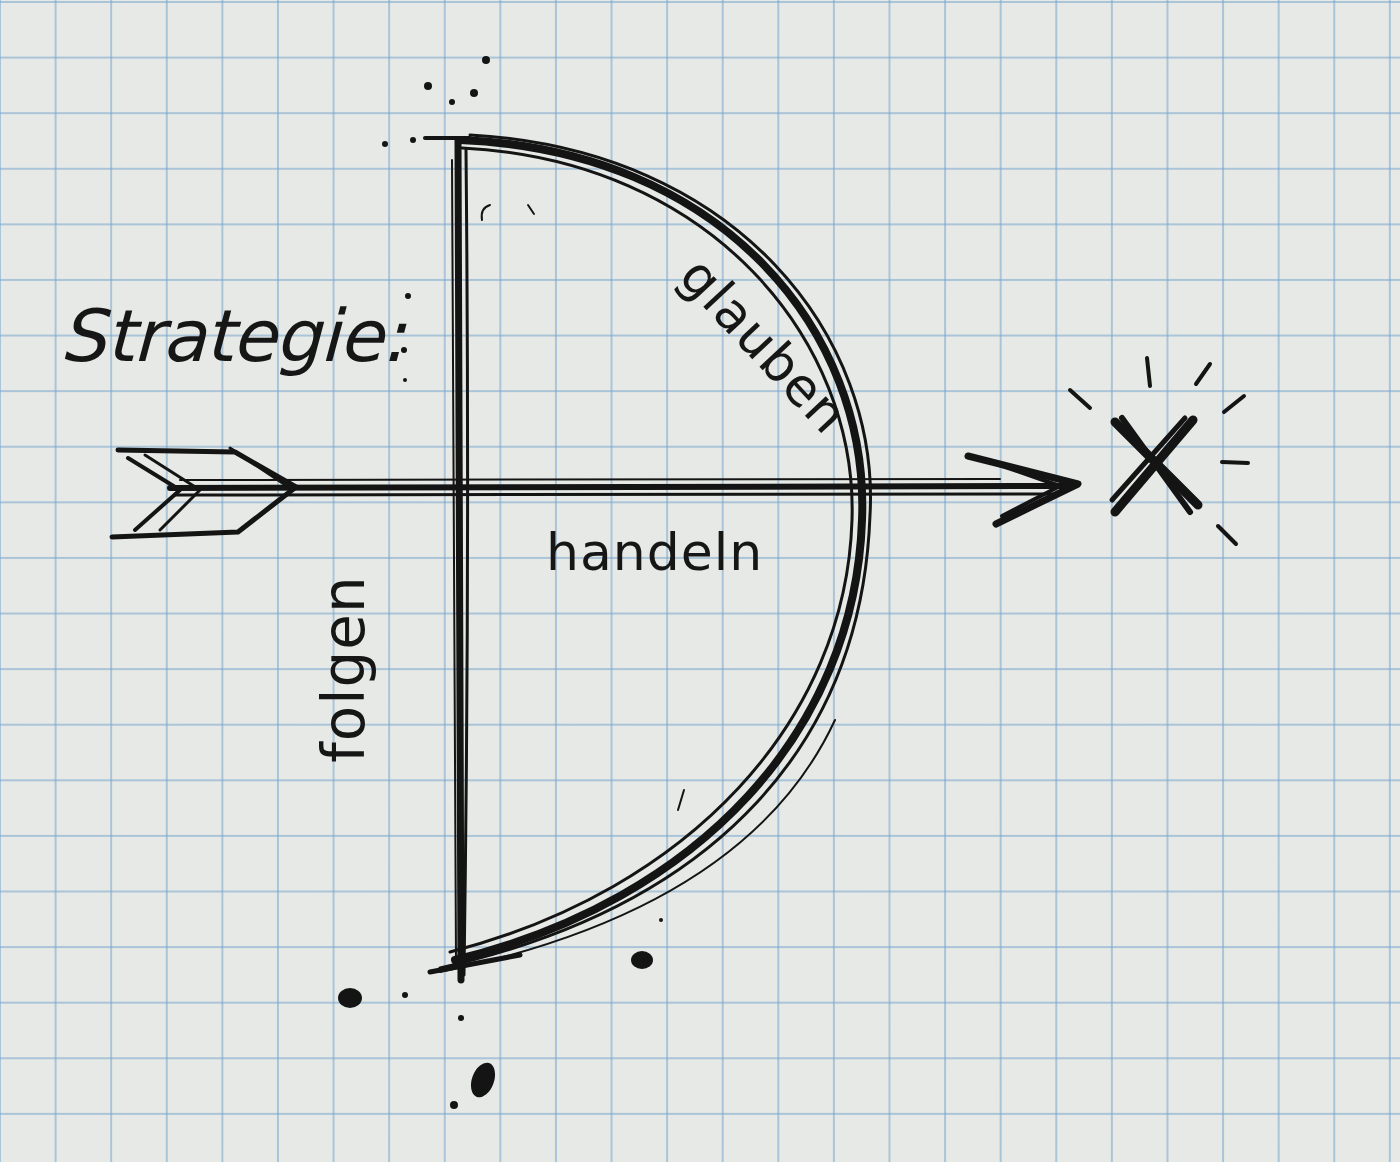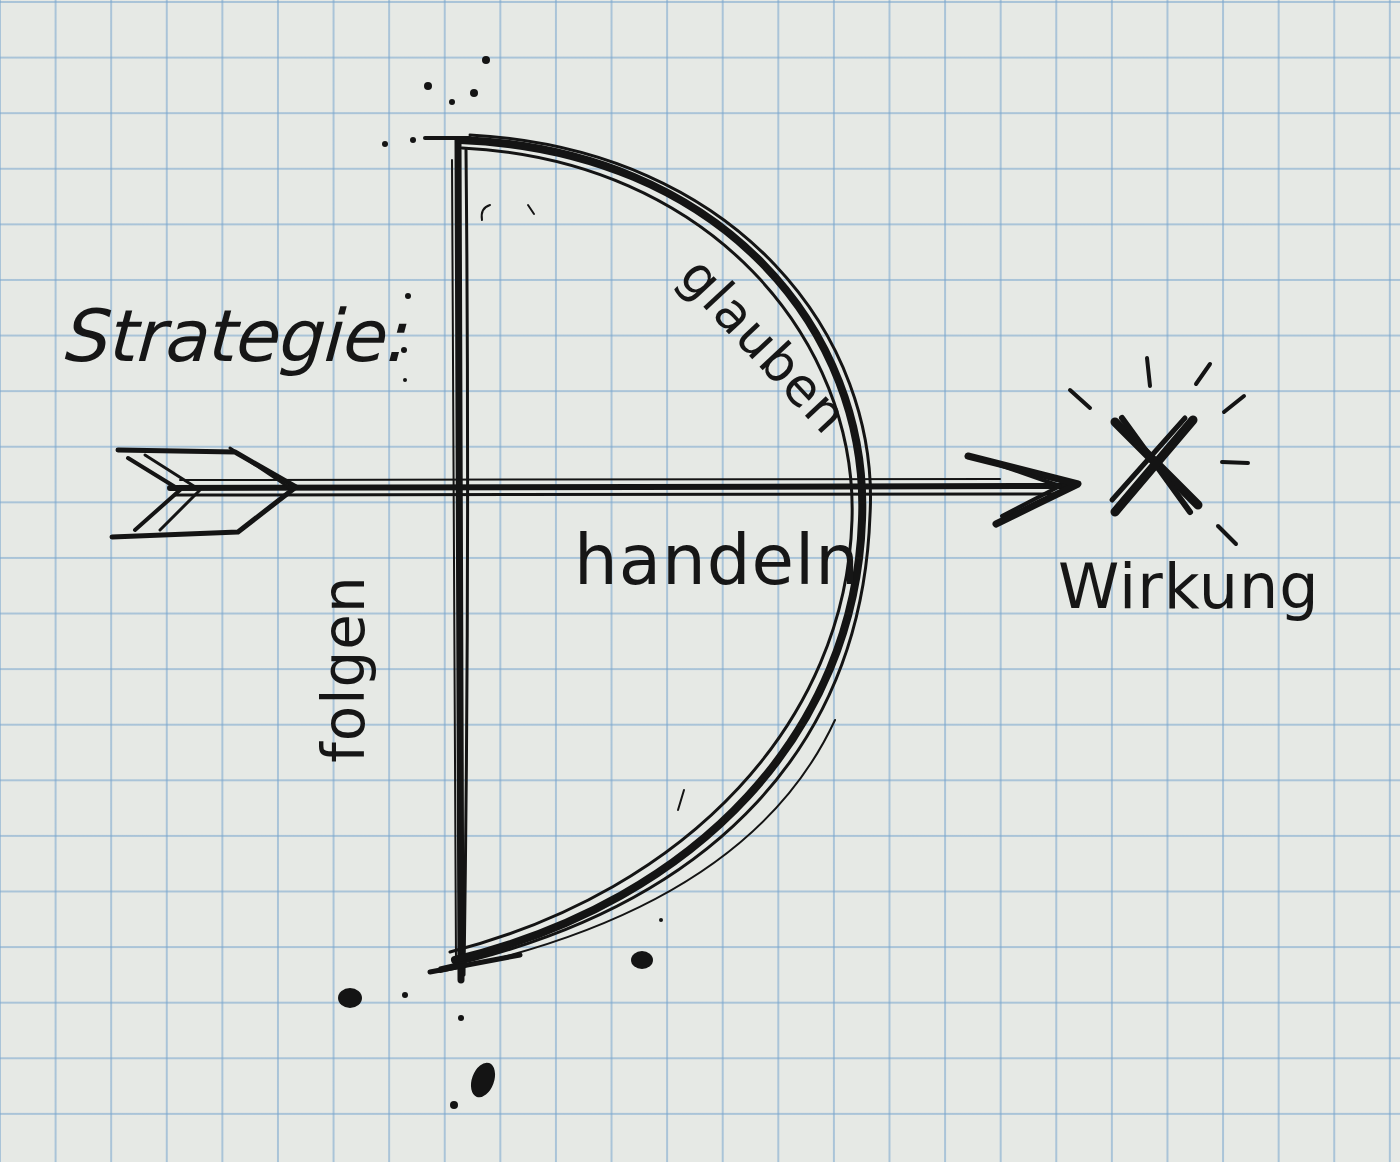--- a/index.html
+++ b/index.html
@@ -19,21 +19,21 @@
     }
     #sketch { position: absolute; left: 0; top: 0; }
     .ink { stroke: #141414; fill: none; stroke-linecap: round; stroke-linejoin: round; }
     .label {
       position: absolute; color: #161616;
       font-family: "DejaVu Sans", sans-serif;
       white-space: nowrap; line-height: 1;
       letter-spacing: 1px;
     }
     #label-strategie { left: 66px; top: 300px; font-size: 72px; font-style: italic; letter-spacing: -1px; transform: skewX(-4deg); }
-    #label-handeln   { left: 574px; top: 526px; font-size: 69px; }
+    #label-handeln   { left: 546px; top: 526px; font-size: 52px; }
     #label-wirkung   { left: 1058px; top: 556px; font-size: 62px; }
     #label-folgen    { left: 250px; top: 640px; font-size: 58px; transform: rotate(-90deg); transform-origin: center center; }
     #label-glauben   { left: 690px; top: 240px; font-size: 52px; transform: rotate(47deg); transform-origin: left center; }
   </style>
 </head>
 <body>
 
 <div id="canvas">
 
   <svg id="sketch" width="1400" height="1162" viewBox="0 0 1400 1162">
@@ -103,15 +103,14 @@
       <circle cx="454" cy="1105" r="4"></circle>
       <circle cx="461" cy="1018" r="3"></circle>
       <path class="ink" stroke-width="2" d="M678 810 L 684 790"></path>
     </g>
   </svg>
 
   <div class="label" id="label-strategie">Strategie:</div>
   <div class="label" id="label-glauben">glauben</div>
   <div class="label" id="label-handeln">handeln</div>
   <div class="label" id="label-folgen">folgen</div>
-  <div class="label" id="label-wirkung">Wirkung</div>
 
 </div>
 
 </body></html>

